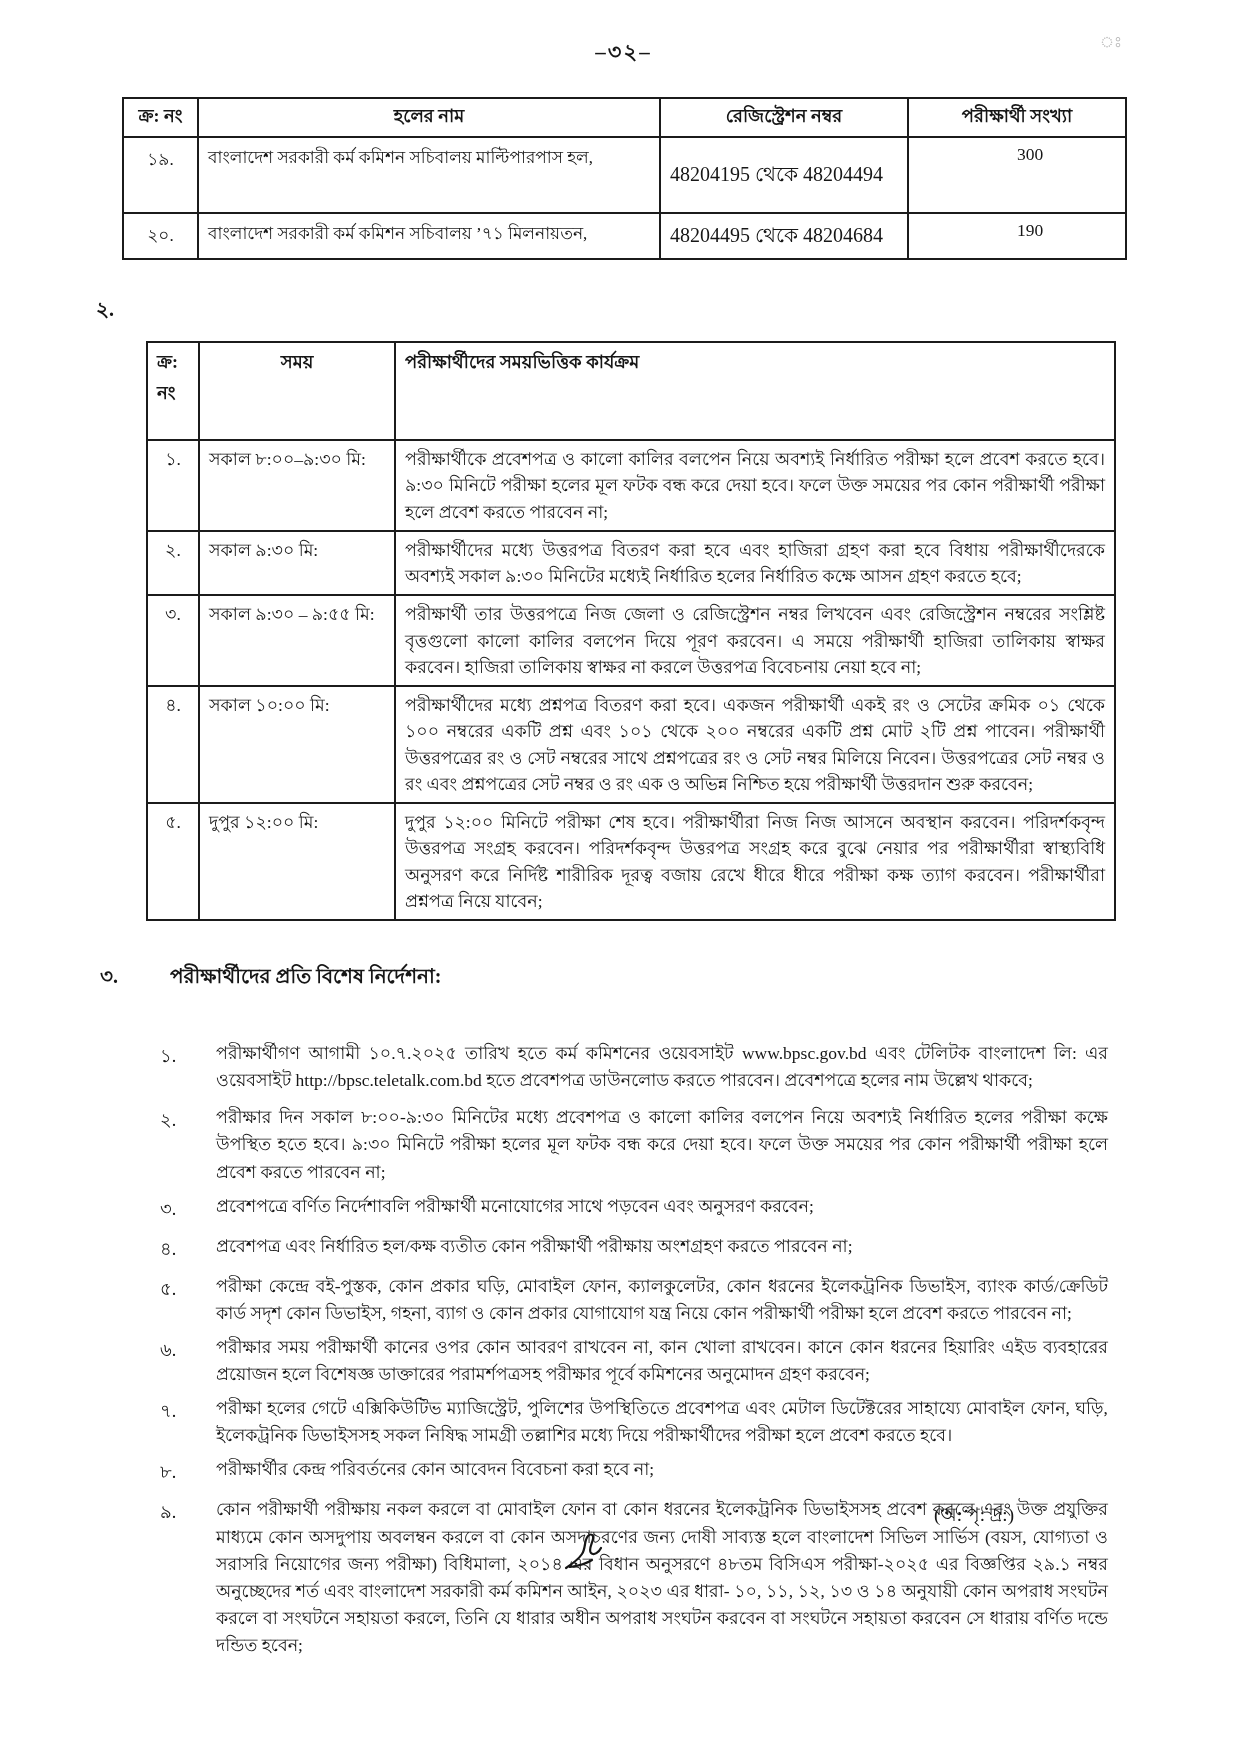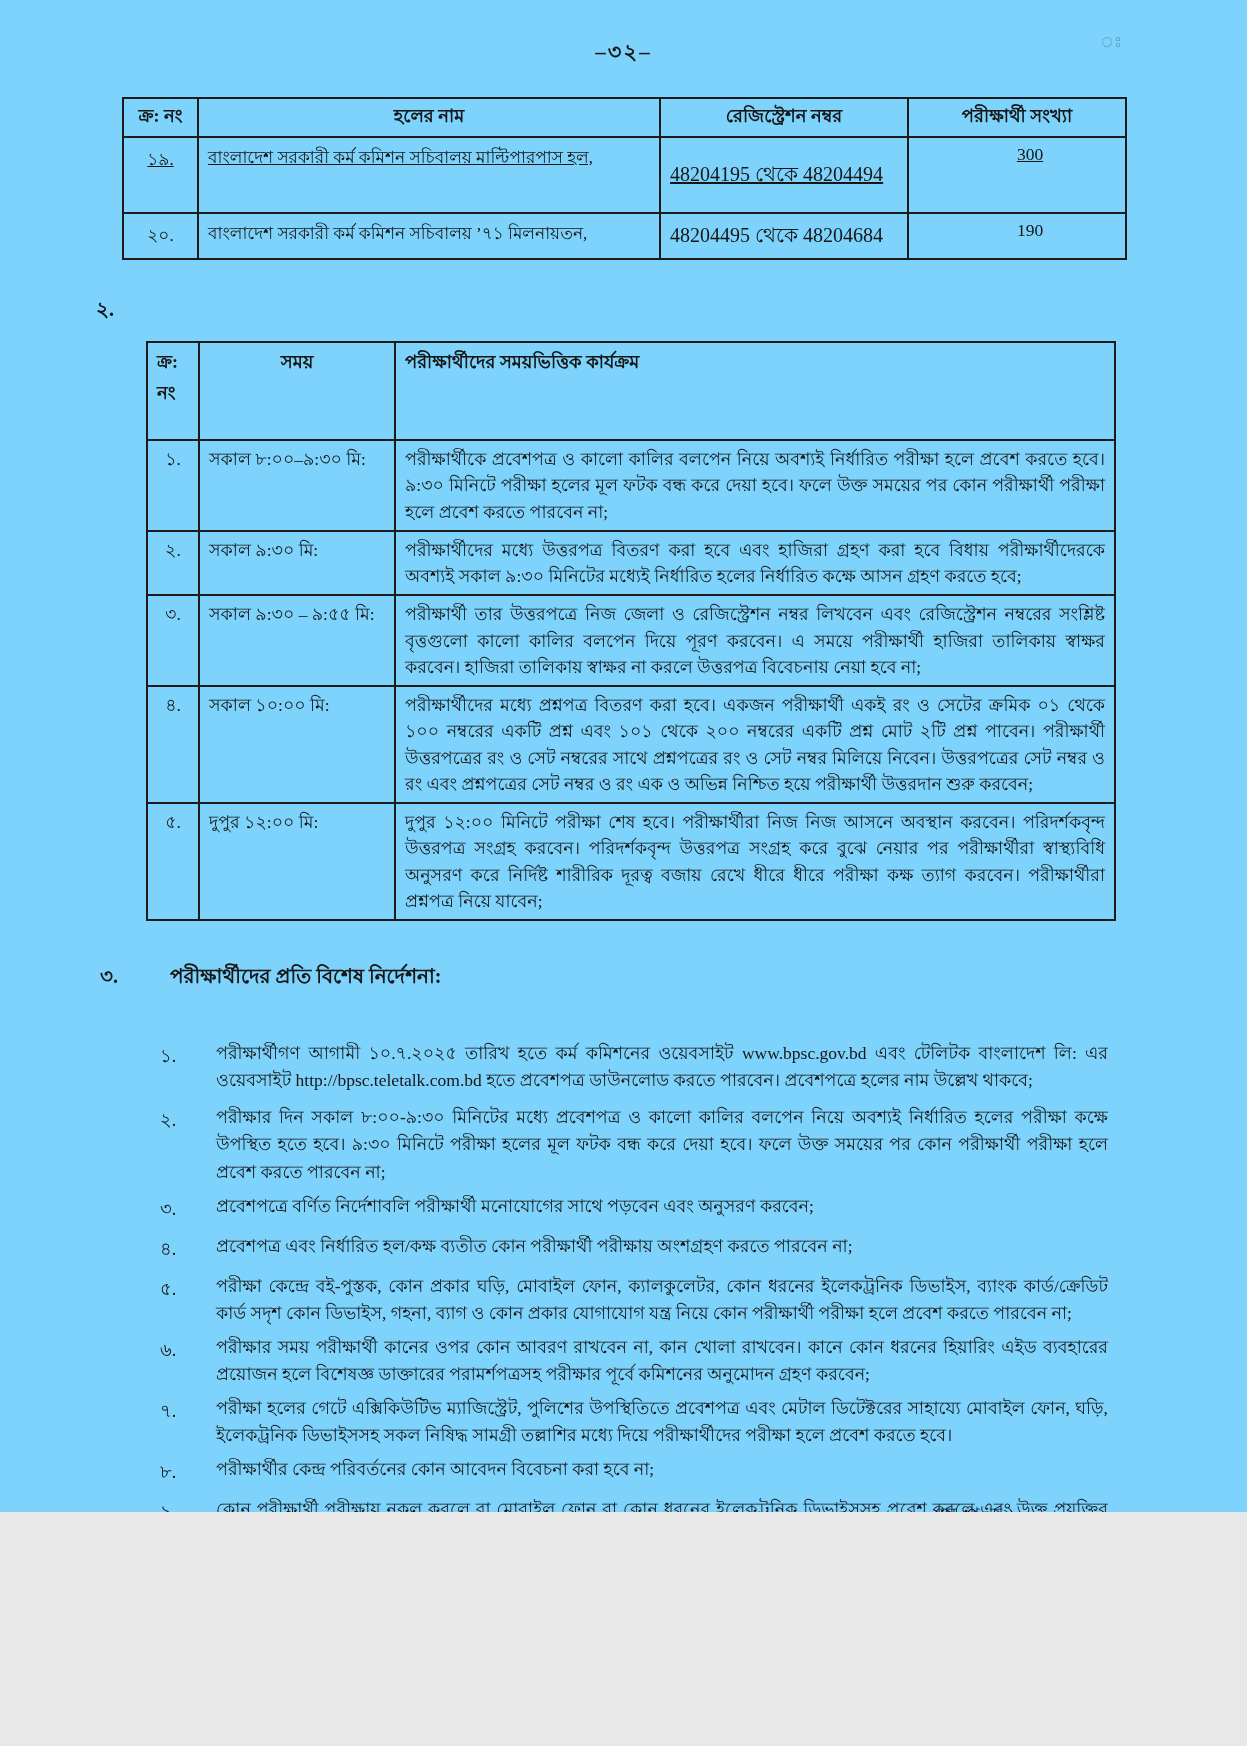--- a/index.html
+++ b/index.html
@@ -1,35 +1,35 @@
 <!DOCTYPE html>
 <html><head>
 <meta charset="utf-8">
 <style>
   html,body{margin:0;padding:0;background:#e8e8e8;}
   .page{
-    width:1247px;height:1512px;margin:0 auto;background:#7dd3fc;
+    width:1247px;height:1746px;margin:0 auto;background:#ffffff;
     position:relative;color:#161616;
     font-family:"Liberation Serif","DejaVu Serif",serif;
     overflow:hidden;
   }
   .pageno{padding-top:36px;text-align:center;font-size:21px;font-weight:bold;letter-spacing:2px;}
   .scan-artifact{position:absolute;top:30px;left:1100px;font-size:15px;opacity:.35;}
 
   
   table{border-collapse:collapse;table-layout:fixed;}
   .t1{margin:26px 0 0 122px;width:1003px;}
   .t1 th,.t1 td{border:2px solid #1b1b1b;padding:3px 9px;}
   .t1 th{font-size:18px;font-weight:bold;text-align:center;height:30px;}
   .t1 td{font-size:17px;}
   .t1 .c-sl{text-align:center;vertical-align:top;padding-top:8px;}
   .t1 .c-hall{text-align:left;vertical-align:top;padding-top:6px;}
   .t1 .c-reg{vertical-align:middle;font-size:20px;margin-left:37px;}
   .t1 .c-cnt{text-align:center;vertical-align:top;padding-top:6px;font-size:17.5px;padding-left:35px;}
-  .t1 tr.r1{height:76px;text-decoration:underline;}
+  .t1 tr.r1{height:76px;}
   .t1 tr.r2{height:46px;}
 
   
   .section-head{display:flex;font-weight:bold;font-size:20px;}
   .section-head .num{width:74px;flex:none;}
   .sec2{margin:34px 0 0 96px;}
   .sec3{margin:40px 0 0 100px;}
   .sec3 .num{width:70px;}
 
   

